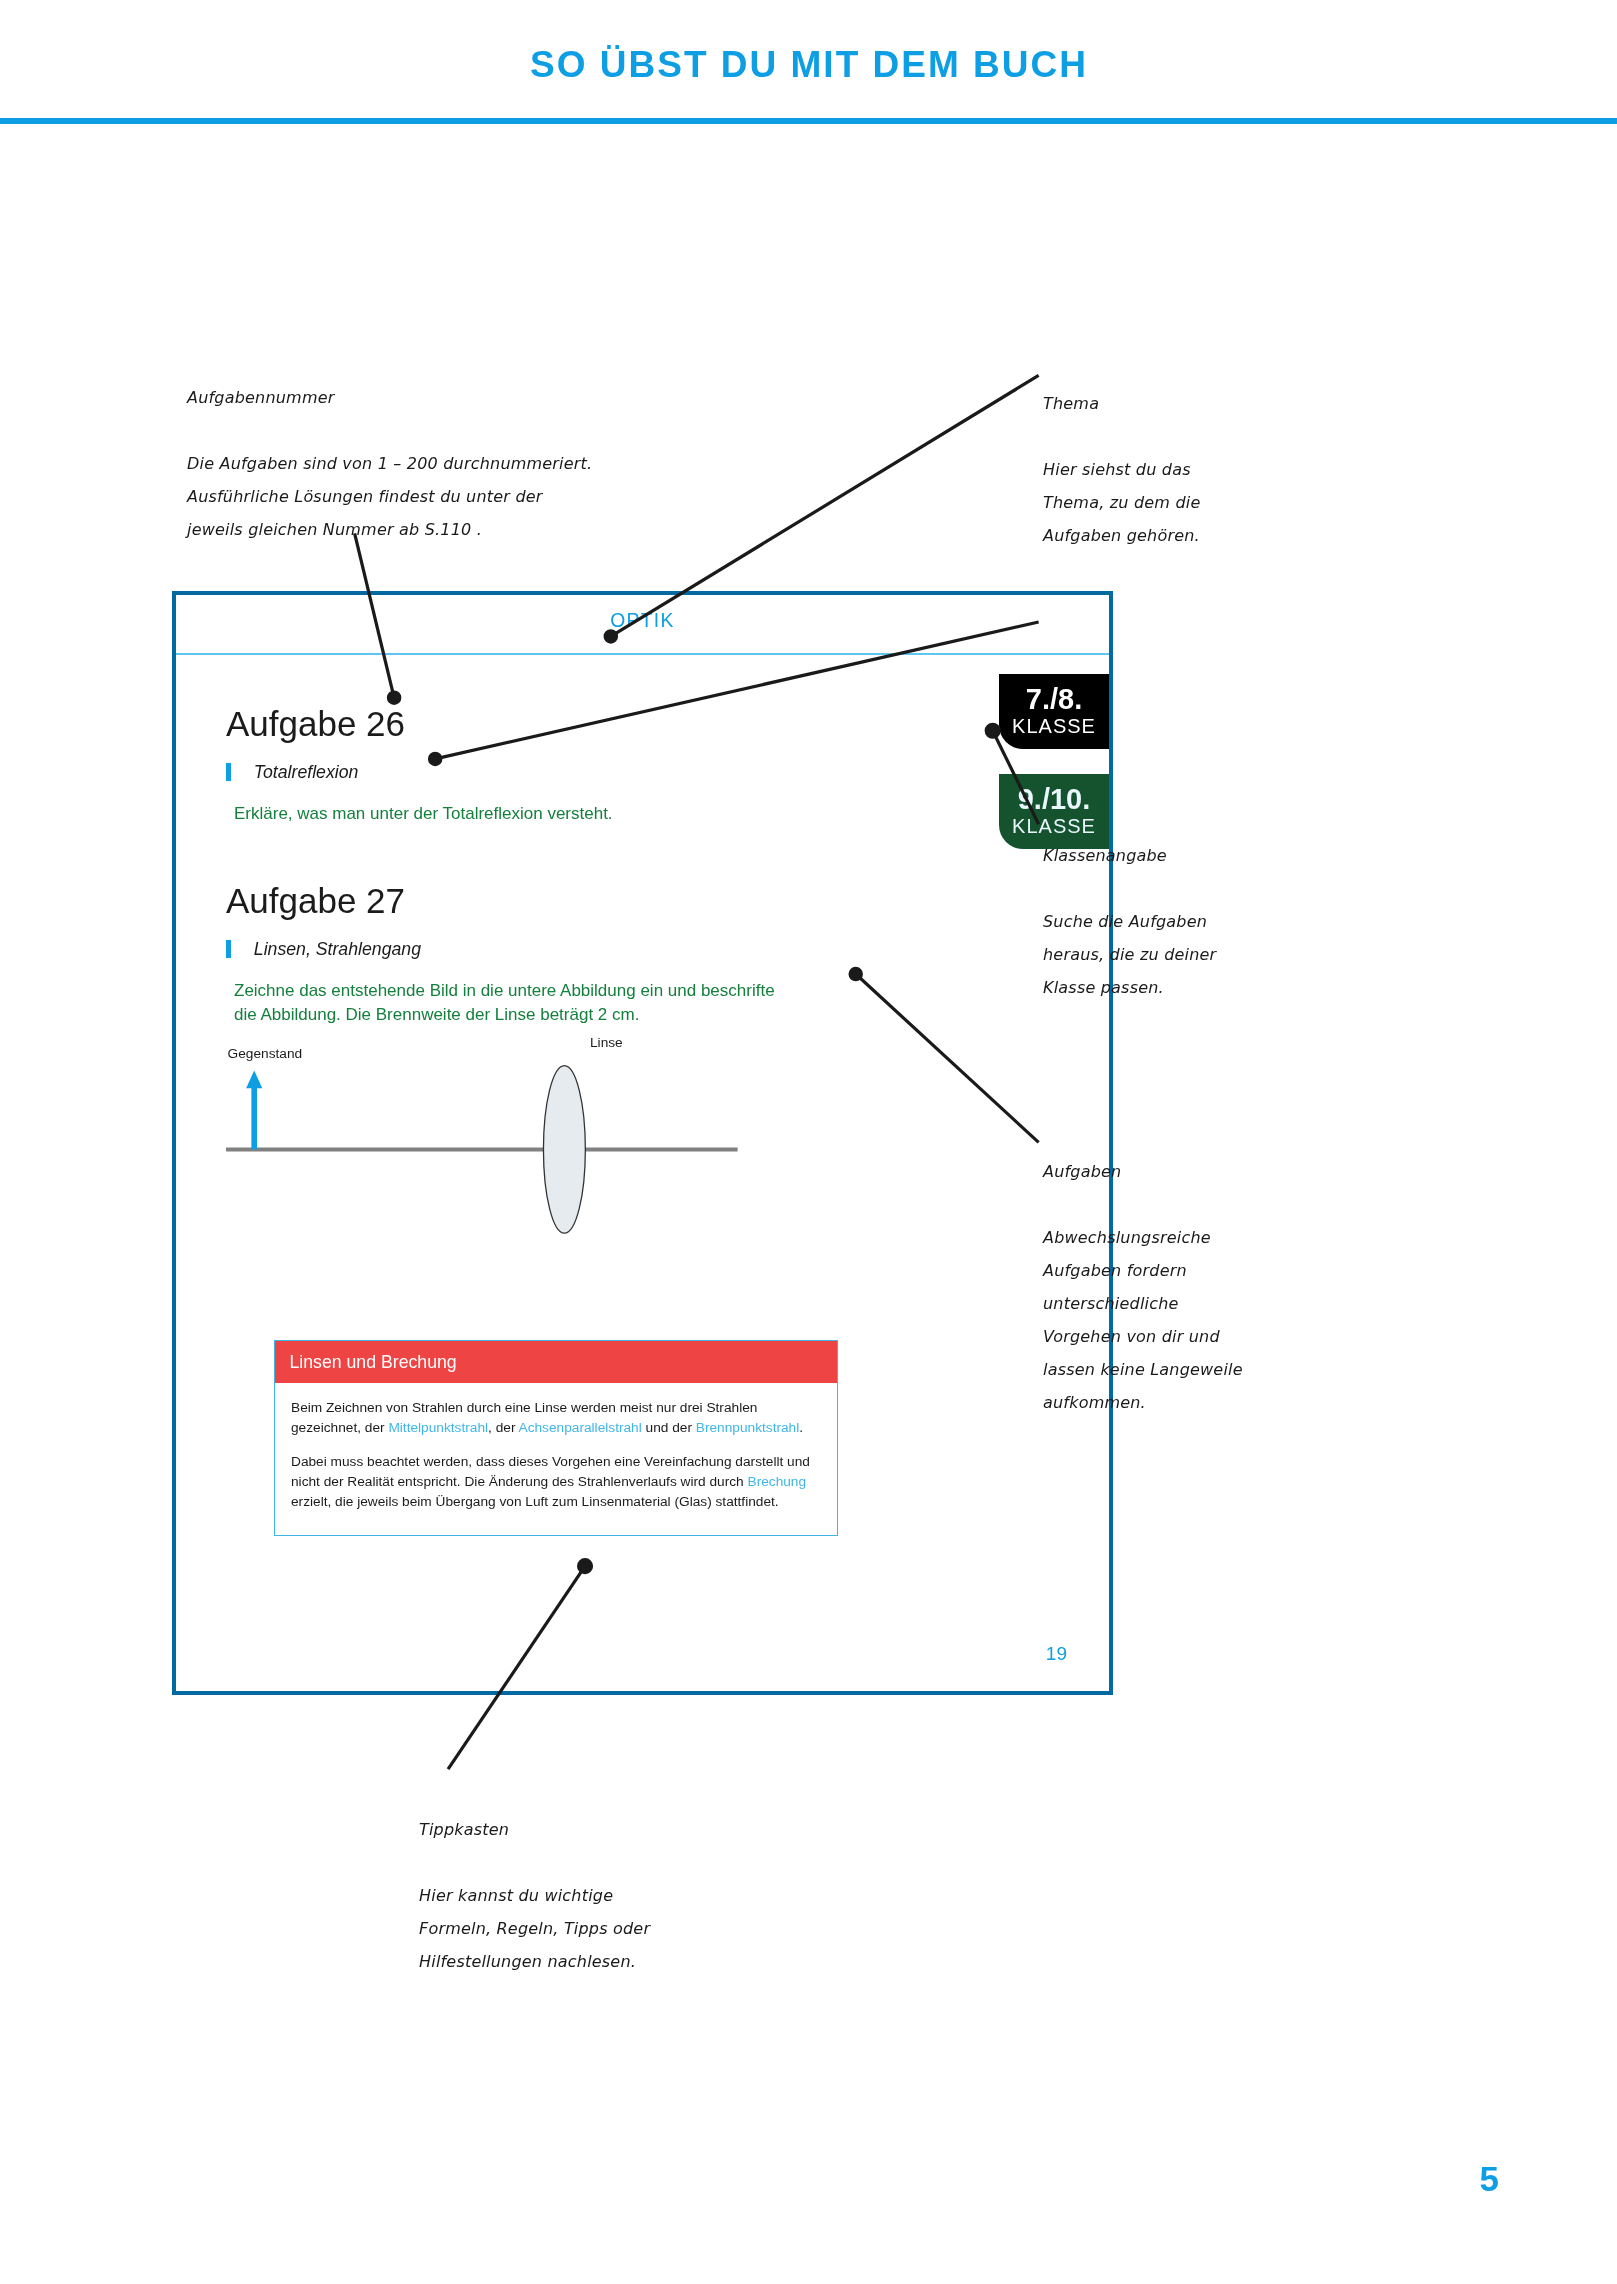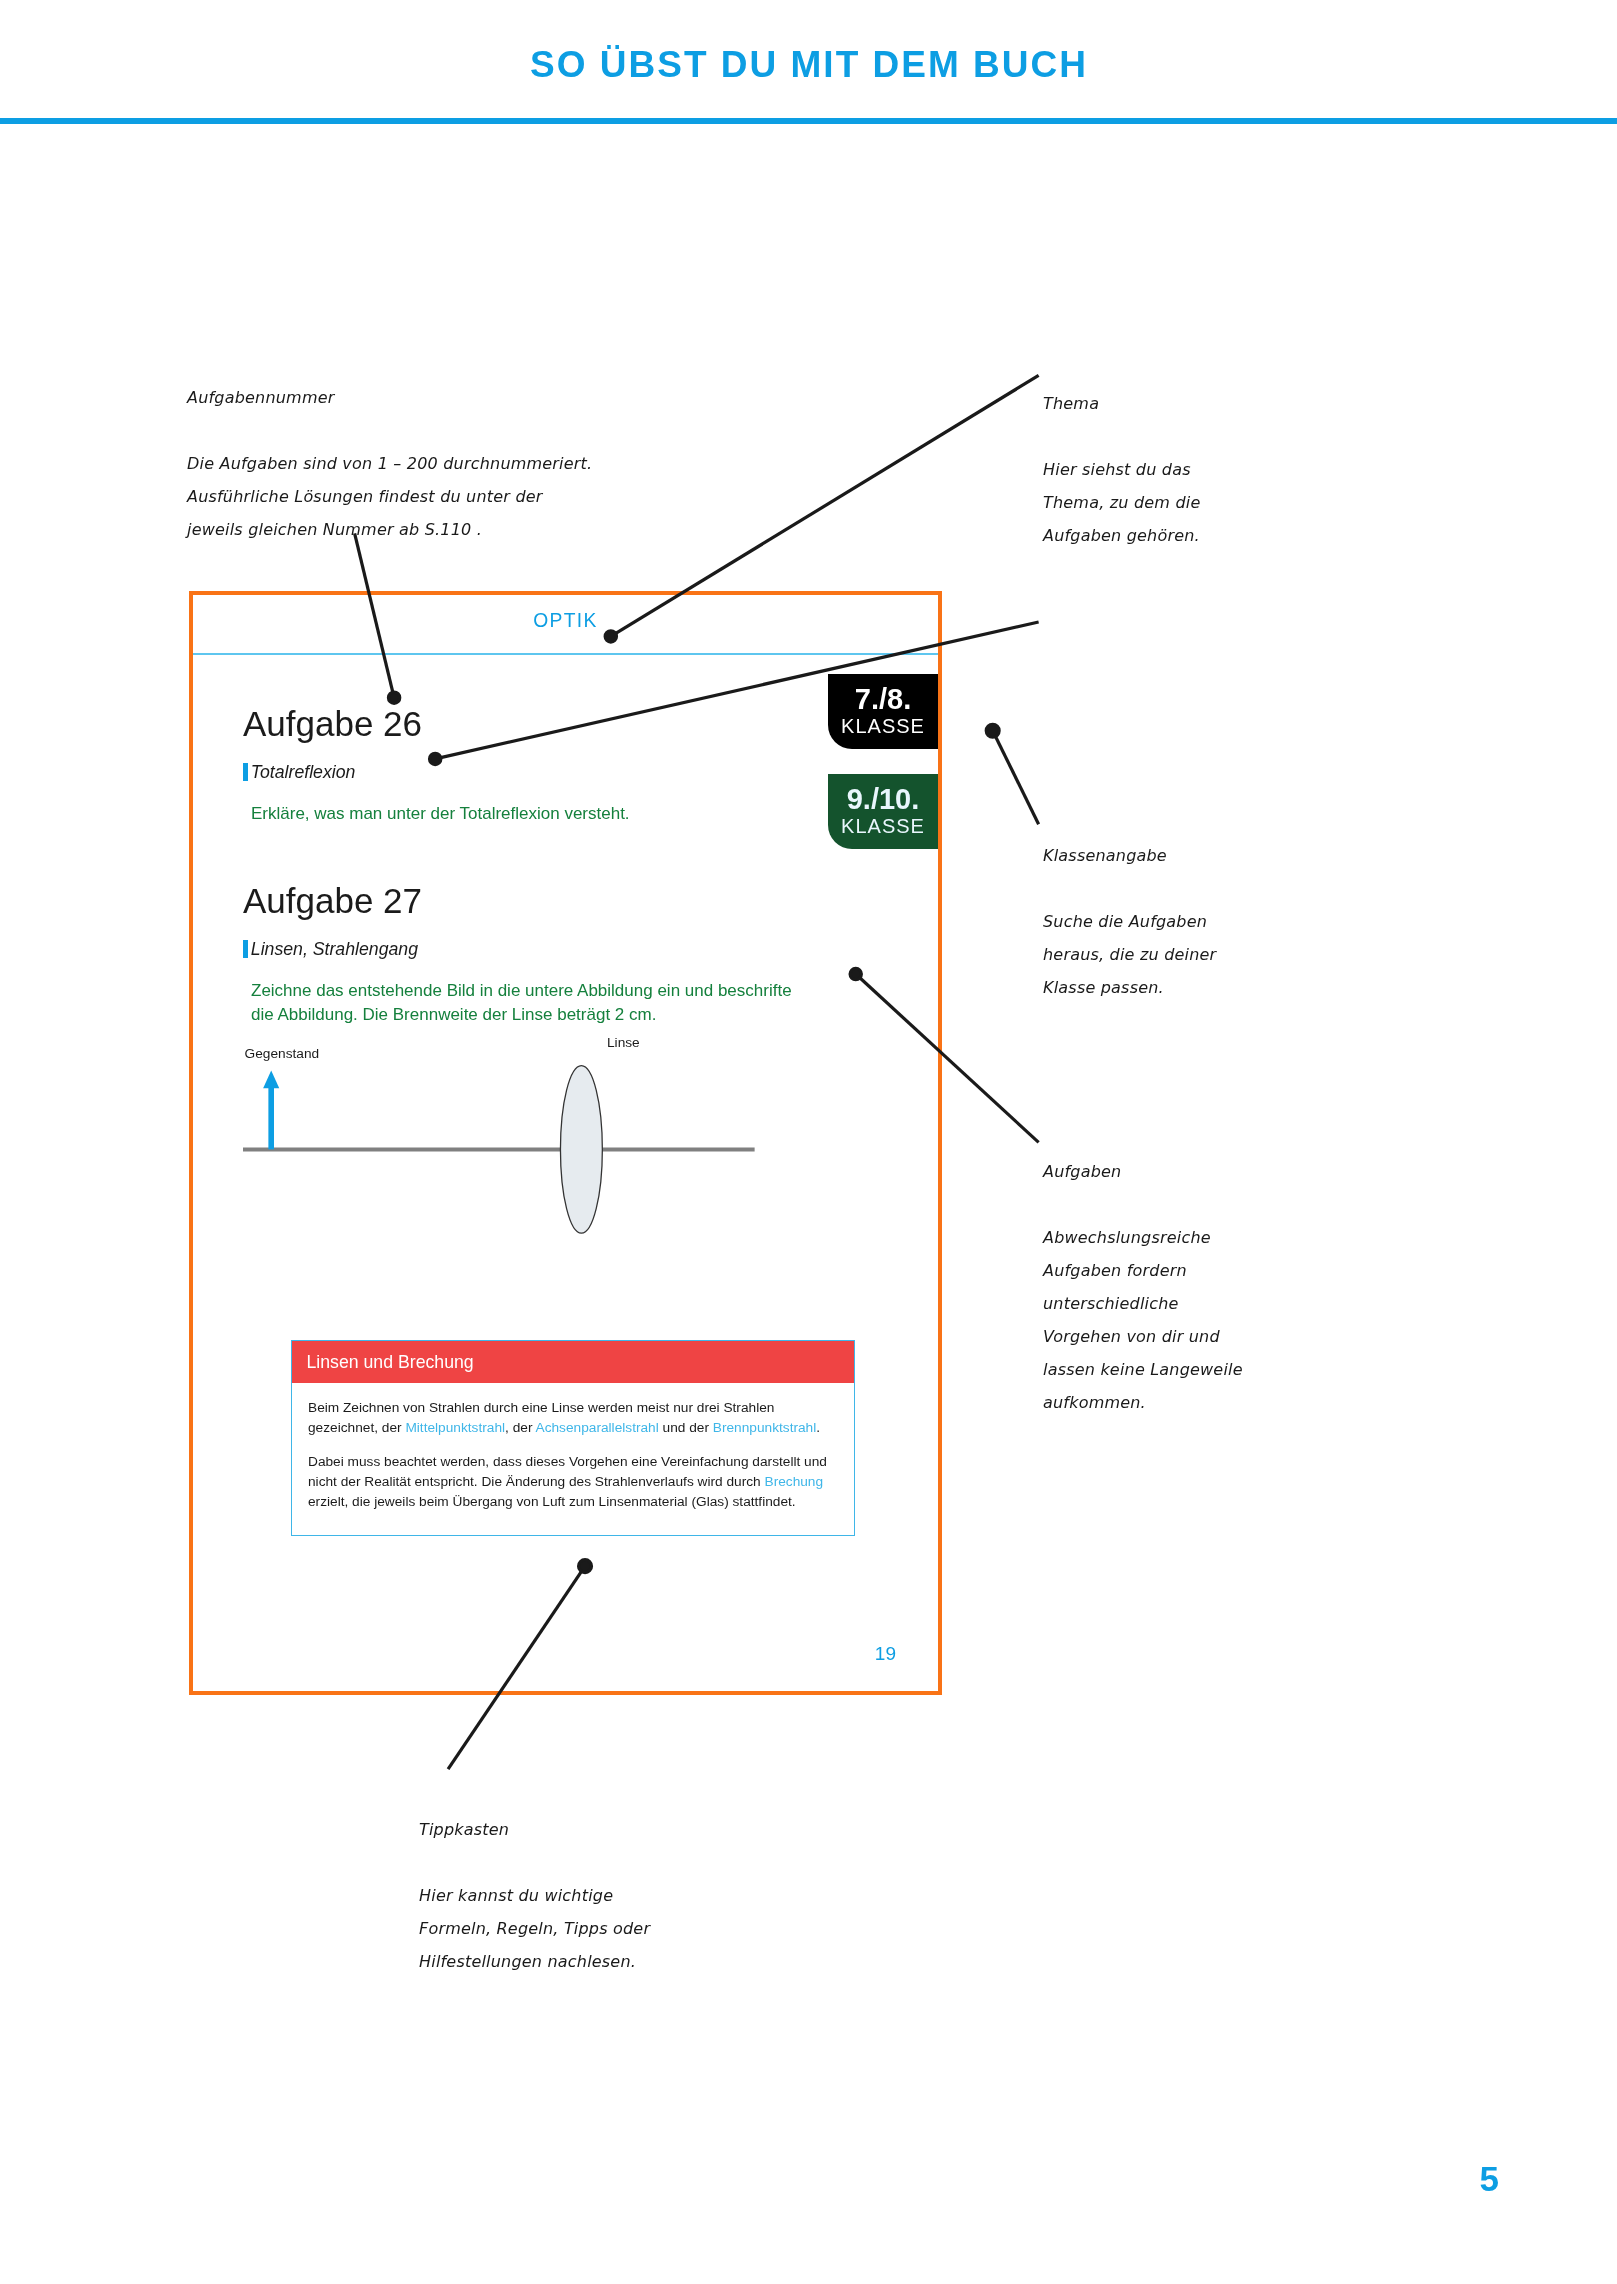--- a/index.html
+++ b/index.html
@@ -31,22 +31,22 @@
     font-family:"DejaVu Sans", sans-serif;
     font-style:italic;font-size:16px;line-height:33px;white-space:pre-line;
     letter-spacing:0.2px;
   }
 
   
   .leaders{position:absolute;left:0;top:0;width:1618px;height:2284px;pointer-events:none;}
 
   
   .bookpage{
-    position:absolute;left:189px;top:591px;width:753px;height:1104px;
-    background:#ffffff;border:4px solid #f97316;box-sizing:border-box;
+    position:absolute;left:172px;top:591px;width:941px;height:1104px;
+    background:#ffffff;border:4px solid #0369a1;box-sizing:border-box;
   }
   .topic-line{
     position:absolute;left:0;top:0;width:100%;height:58px;
   }
   .topic-label{
     position:absolute;left:0;top:14.5px;width:100%;text-align:center;
     color:#0d9ee3;font-size:19.3px;letter-spacing:1.3px;
   }
   .topic-divider{
     position:absolute;left:0;top:58px;width:100%;height:1.6px;background:#5ec6ef;
@@ -61,21 +61,21 @@
   .badge .klasse{font-size:20px;letter-spacing:1px;line-height:22.6px;}
   .badge-active{background:#000000;top:79px;}
   .badge-inactive{background:#14532d;top:179px;}
   .badge-inactive .grade,.badge-inactive .klasse{color:#e9f6fd;}
 
   
   .ex{position:absolute;left:50px;width:564px;}
   .ex-title{font-size:35px;color:#1b1b1b;margin:0 0 17.7px 0;font-weight:normal;}
   .ex-topic{
     font-size:17.7px;color:#1b1b1b;font-style:italic;margin:0 0 19.3px 0;
-    display:flex;align-items:center;gap:3px;
+    display:flex;align-items:center;gap:23px;
   }
   .topic-bar{display:inline-block;width:4.8px;height:17.7px;background:#0d9ee3;flex:0 0 auto;}
   .ex-text{font-size:17px;color:#15803d;line-height:24px;margin:8px;max-width:556px;}
 
   
   .figure{position:absolute;left:50px;top:435px;width:564px;height:234px;}
   .fig-label{position:absolute;font-size:13.7px;color:#1b1b1b;}
 
   
   .tipbox{

